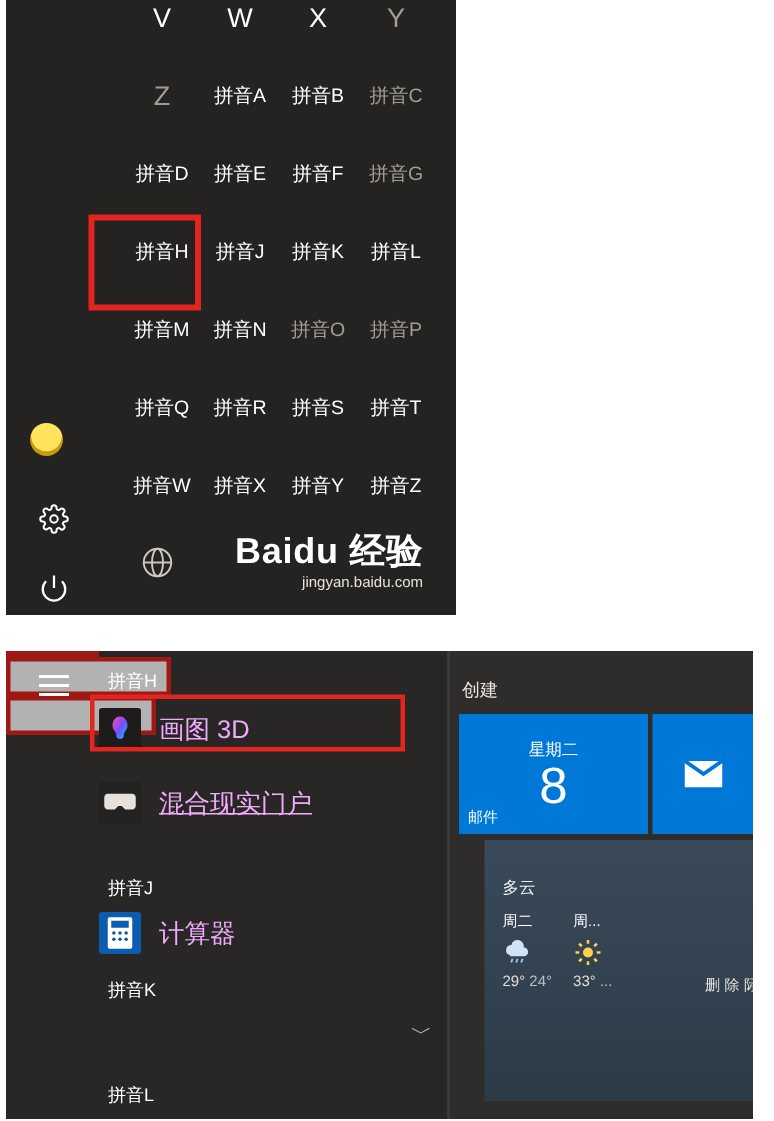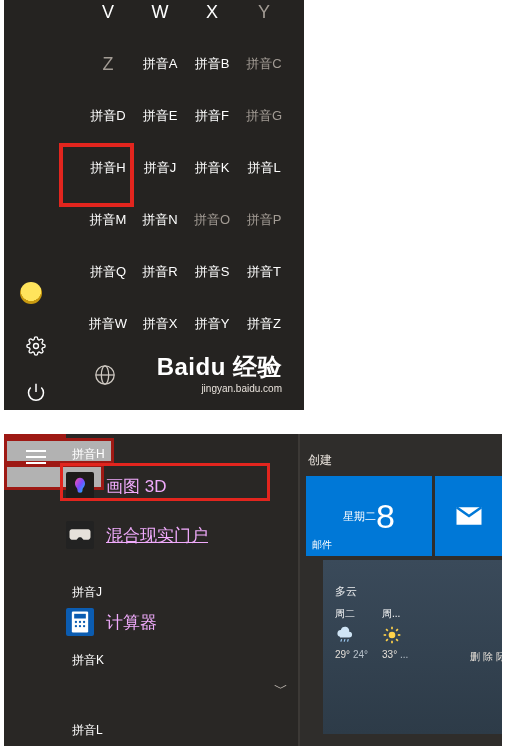--- a/index.html
+++ b/index.html
@@ -125,21 +125,21 @@
     background: #2f2d2b;
   }
   .rpane-hdr {
     position: absolute; left: 8px; top: 18px;
     font-size: 12px; color: #e9e3dc;
   }
   .tile-cal {
     position: absolute; left: 6px; top: 42px;
     width: 126px; height: 80px;
     background: #0078d7;
-    display: flex; flex-direction: row; align-items: center; justify-content: center;
+    display: flex; flex-direction: column; align-items: center; justify-content: center;
     color: #fff;
   }
   .tile-cal .dow { font-size: 11px; }
   .tile-cal .dom { font-size: 34px; font-weight: 300; line-height: 1; }
   .tile-mail {
     position: absolute; left: 135px; top: 42px;
     width: 67px; height: 80px;
     background: #0078d7;
     display: flex; align-items: center; justify-content: center;
     color: #fff;

